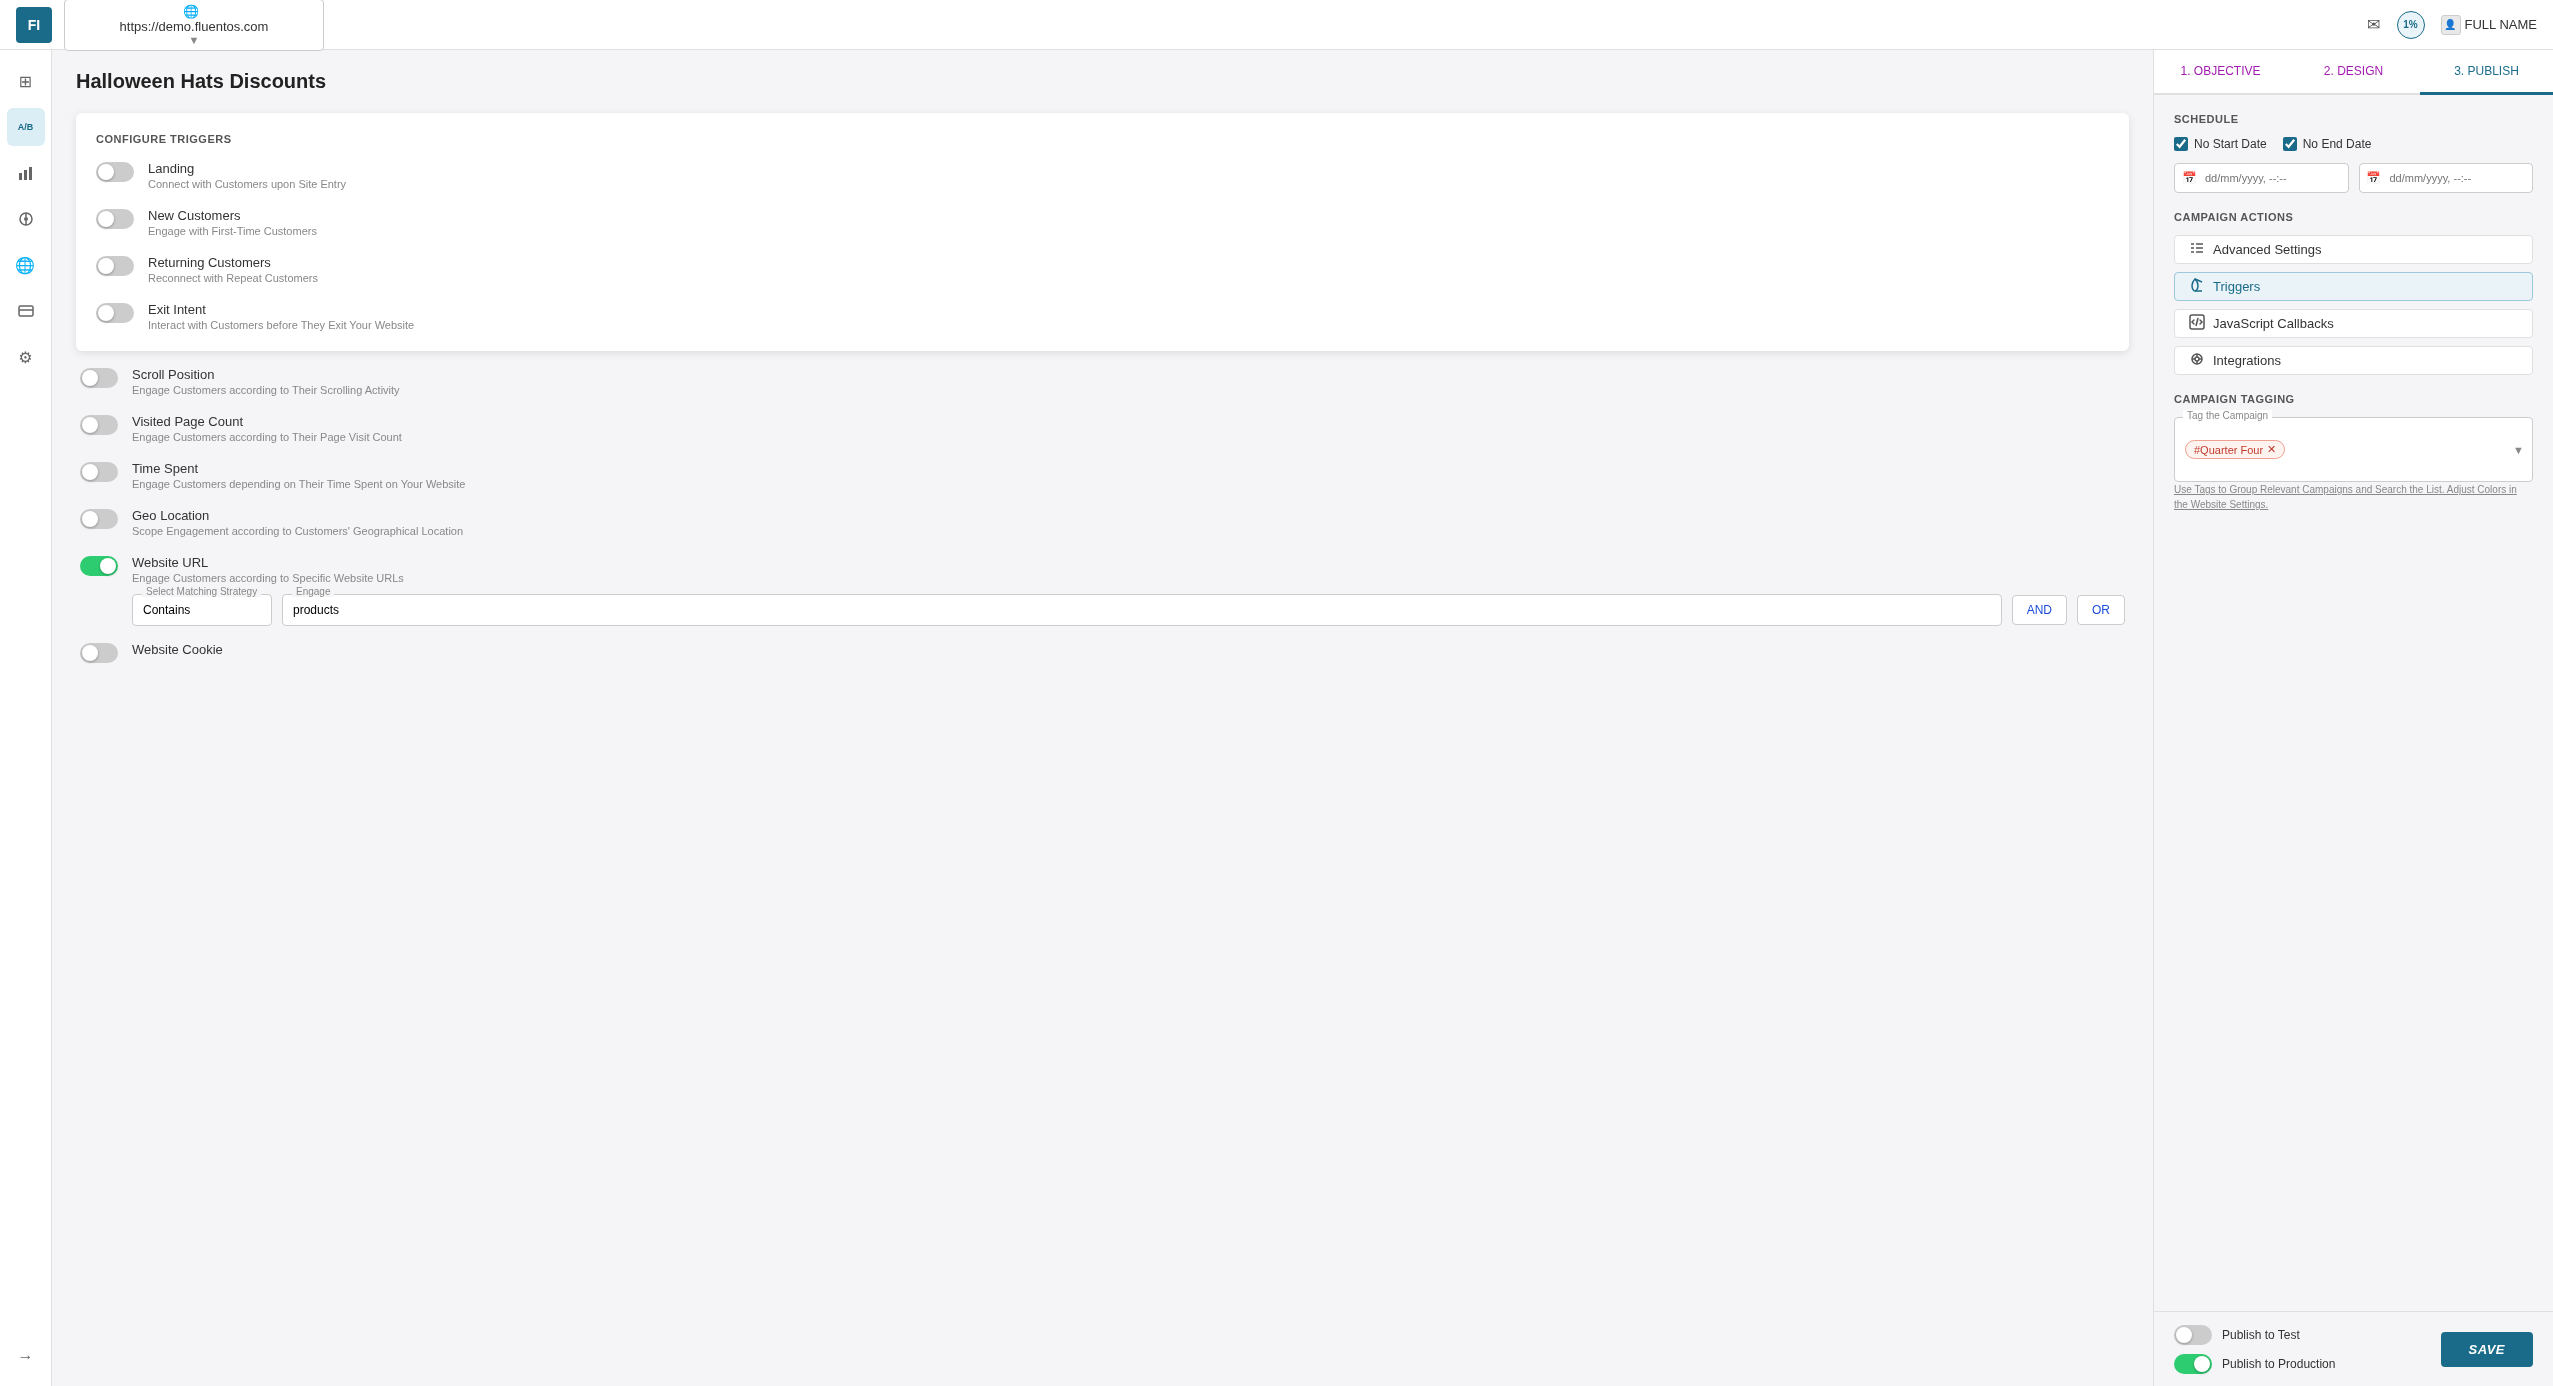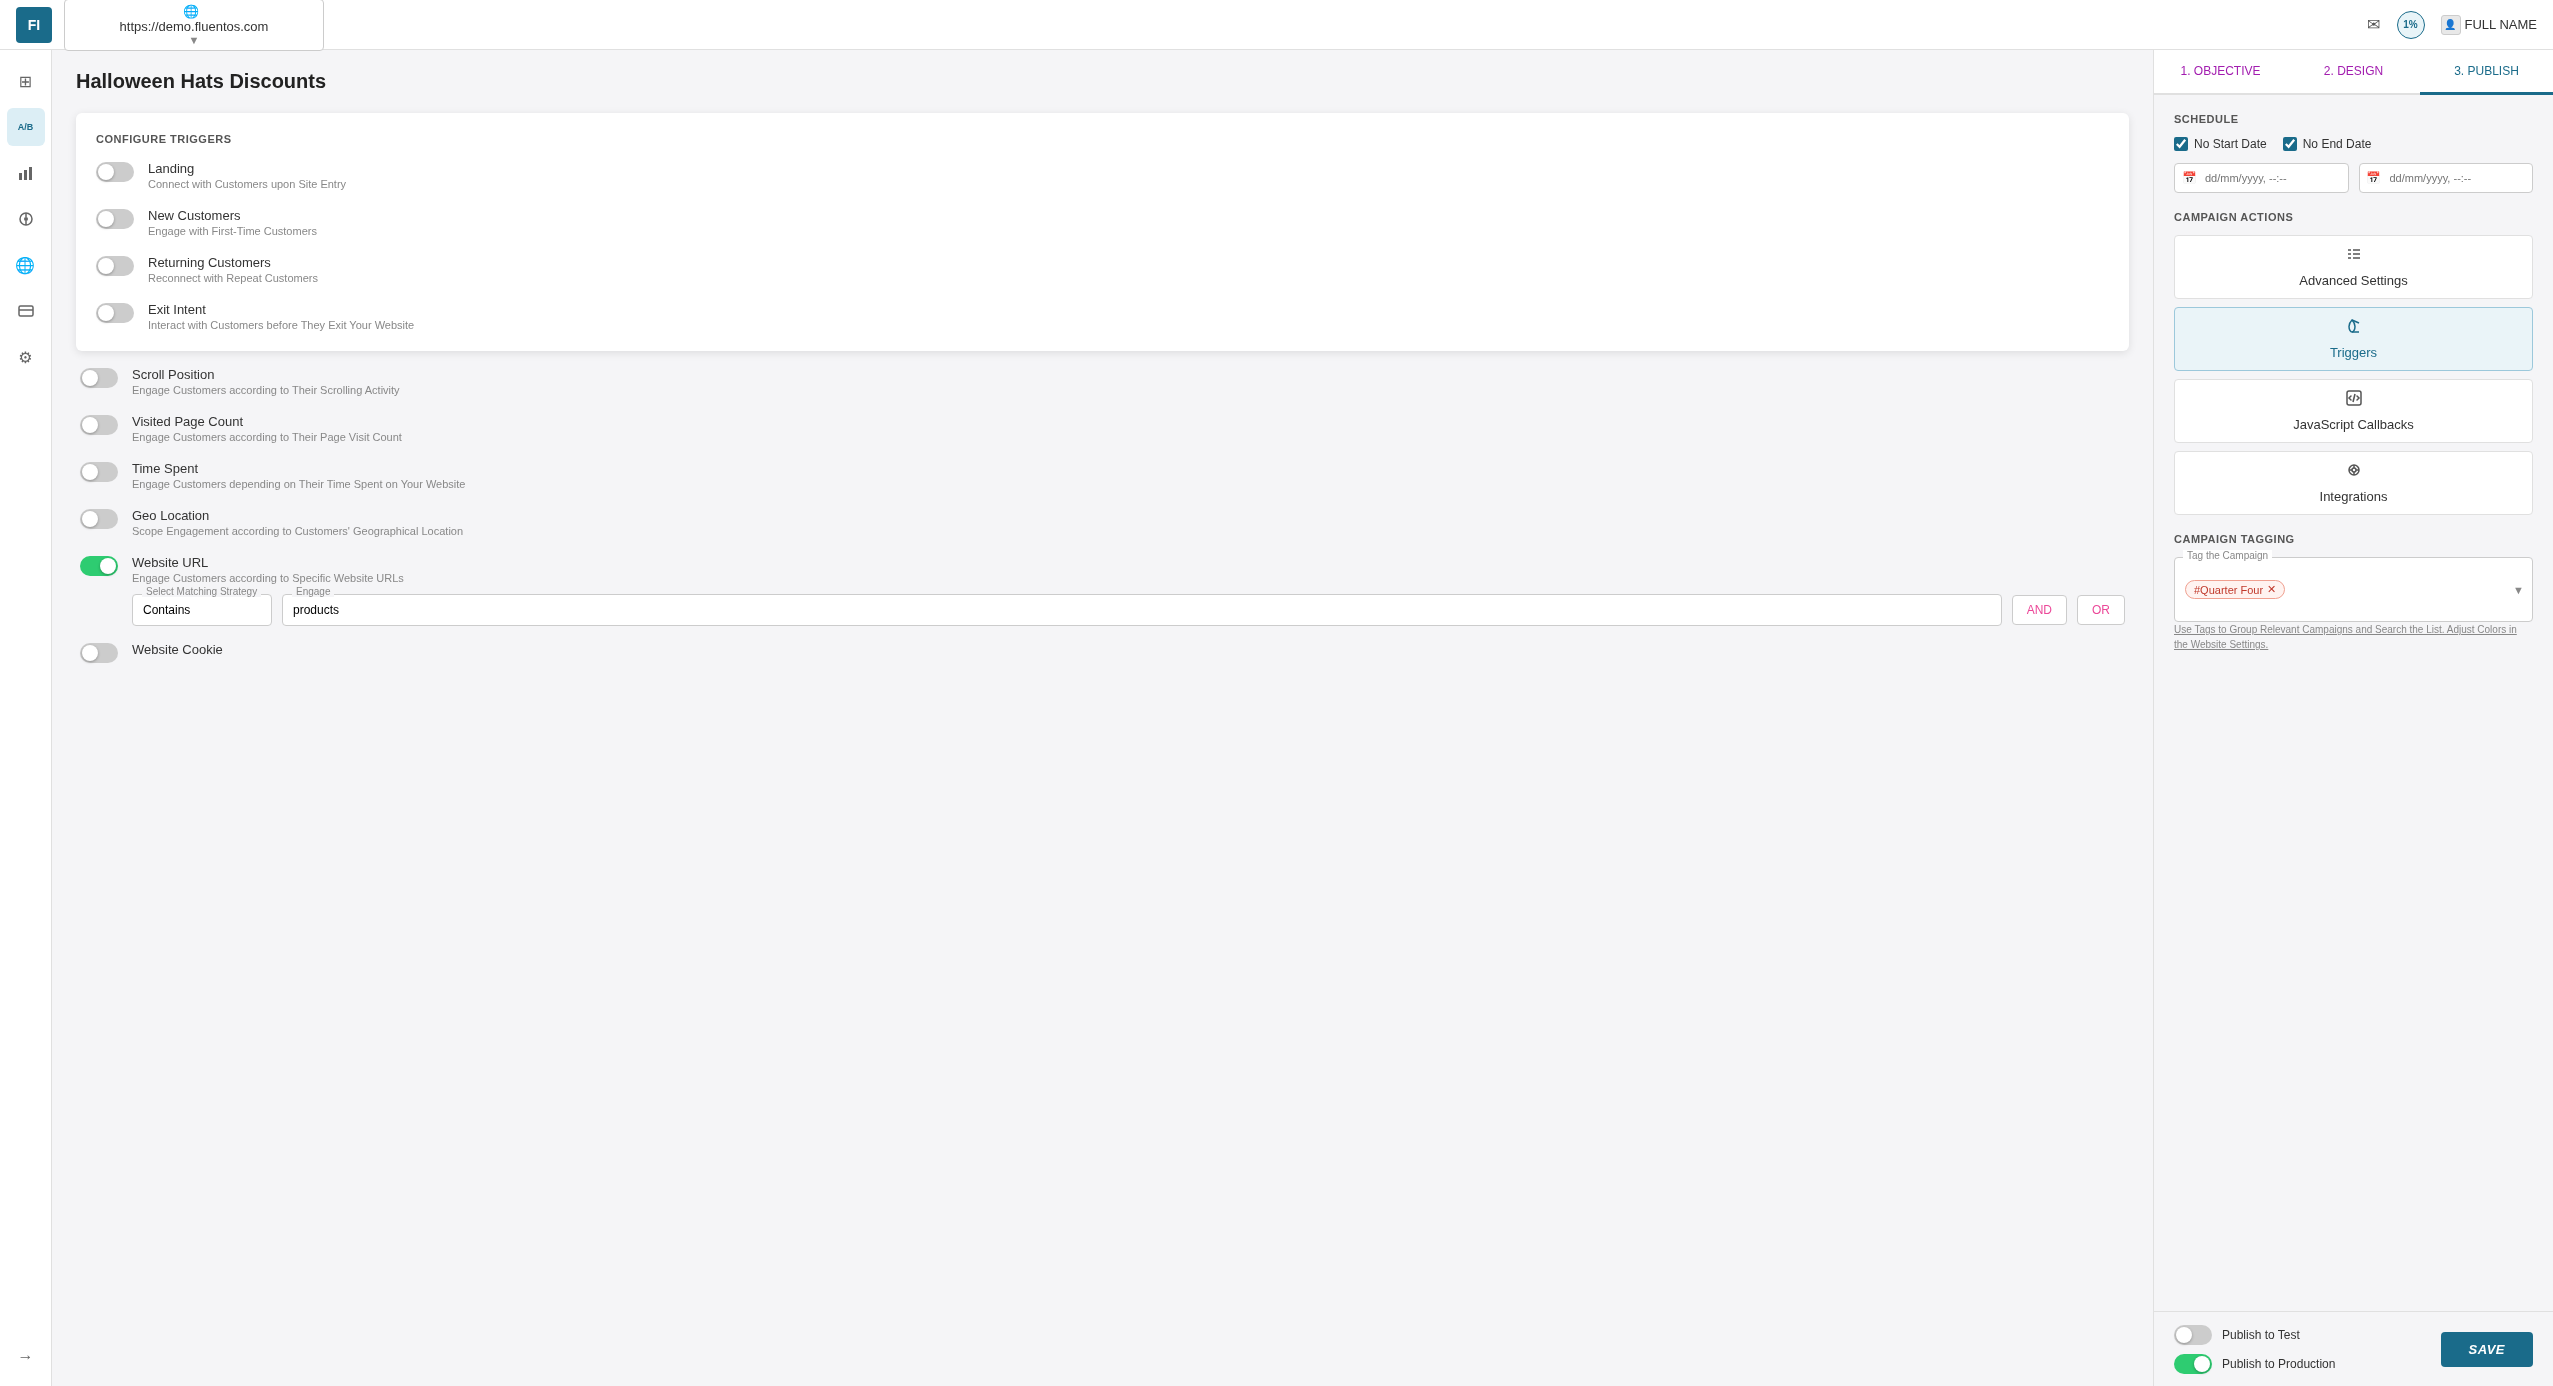--- a/index.html
+++ b/index.html
@@ -325,21 +325,21 @@
       min-width: 300px;
     }
     .action-btn {
       border: 1px solid #ccc;
       border-radius: 4px;
       padding: 7px 14px;
       font-size: 12px;
       background: #fff;
       cursor: pointer;
       font-weight: 500;
-      color: #ec4899;
+      color: #1d4ed8;
     }
 
     
     .right-panel {
       width: 400px;
       background: #f5f5f7;
       border-left: 1px solid #e0e0e0;
       display: flex;
       flex-direction: column;
       overflow: hidden;
@@ -429,31 +429,30 @@
     }
 
     
     .campaign-actions-section {
       margin-bottom: 18px;
     }
     .action-button-row {
       background: #fff;
       border: 1px solid #e0e0e0;
       border-radius: 4px;
-      padding: 10px 14px;
+      padding: 4px 14px;
       margin-bottom: 8px;
       cursor: pointer;
       display: flex;
       align-items: center;
       gap: 8px;
       font-size: 13px;
       color: #333;
       font-weight: 400;
       transition: background 0.15s;
-      flex-direction: column;
     }
     .action-button-row.active-action {
       background: #eaf4f8;
       border-color: #9cc8db;
     }
     .action-icon {
       color: #555;
       font-size: 14px;
     }
     .action-icon.active-icon {

